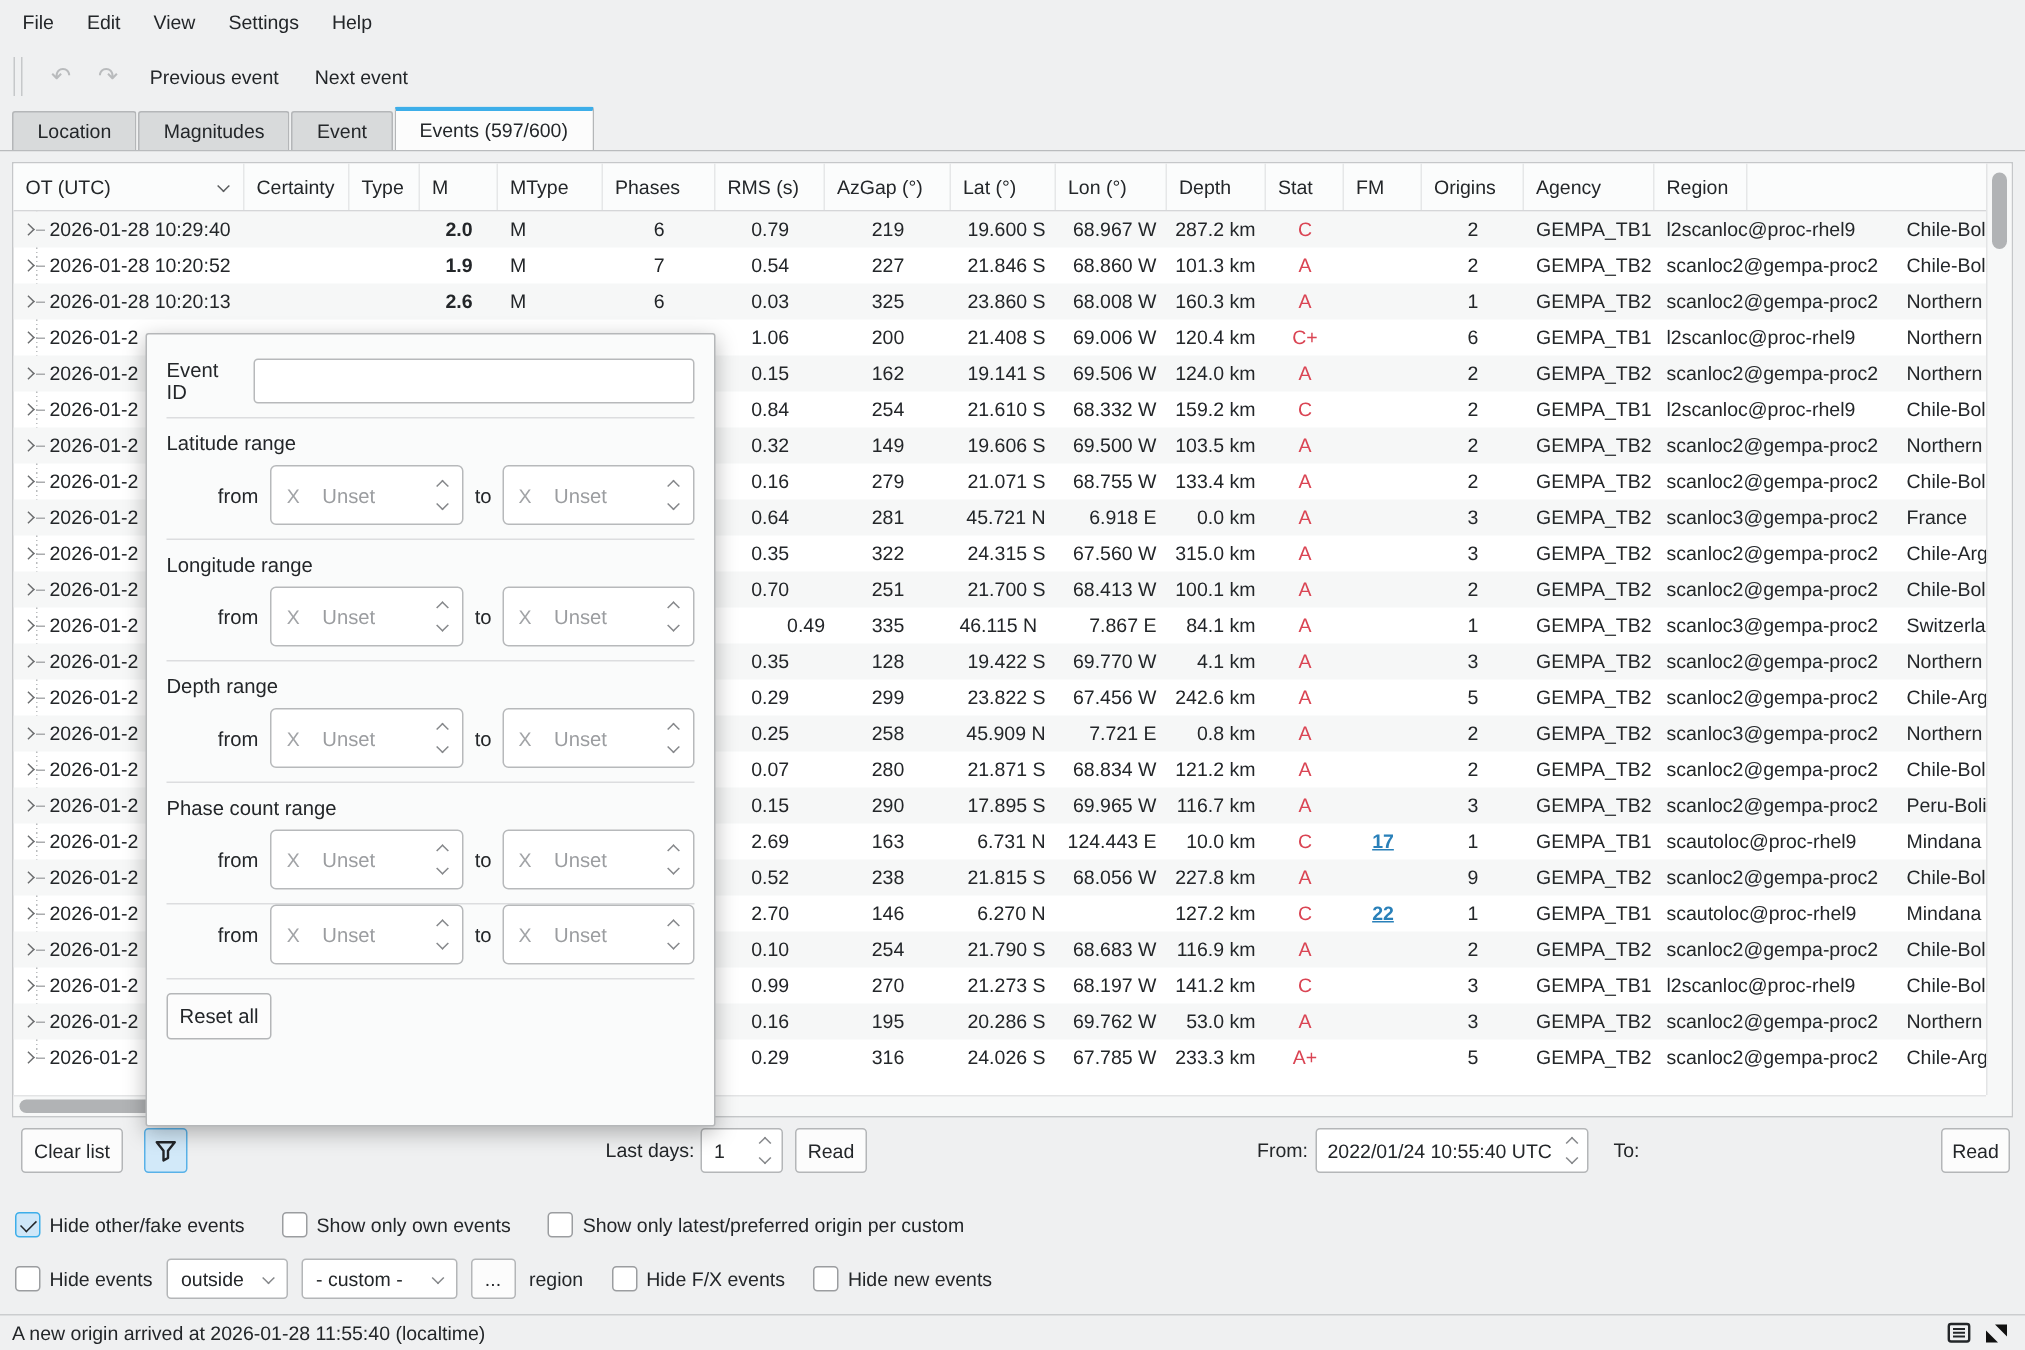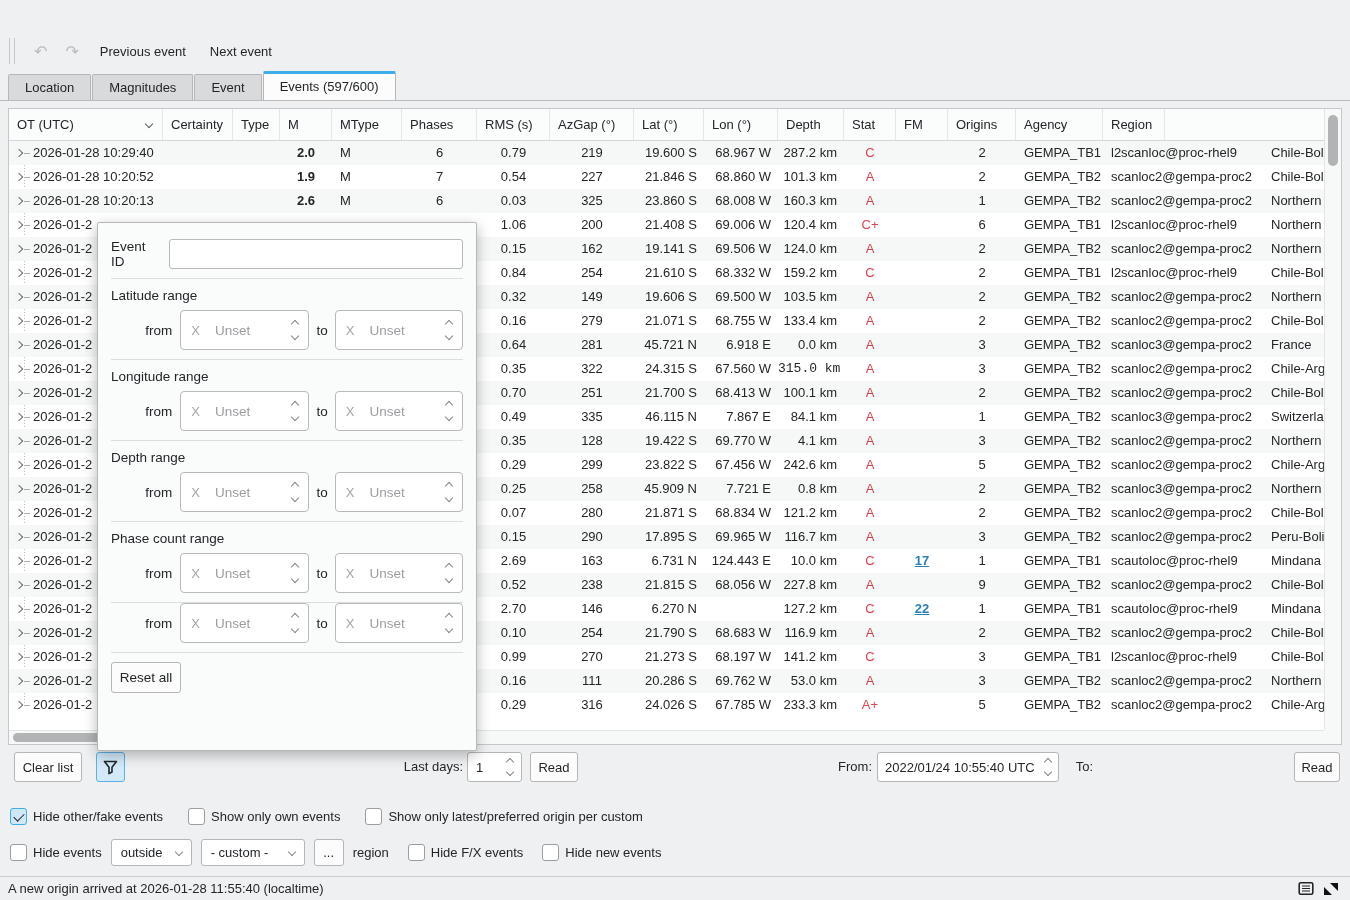--- a/index.html
+++ b/index.html
@@ -107,20 +107,27 @@
   
   .statusbar { position:absolute; left:0; right:0; top:876px; height:24px; border-top:1px solid #cbcdcf; background:#eff0f1; display:flex; align-items:center; }
   .status-msg { margin-left:8px; }
   .status-icons { margin-left:auto; margin-right:10px; display:flex; gap:8px; align-items:center; }
 </style>
 </head>
 <body>
 
 <div class="app">
 
+  <div class="menubar">
+      <div class="menu-item">File</div>
+      <div class="menu-item">Edit</div>
+      <div class="menu-item">View</div>
+      <div class="menu-item">Settings</div>
+      <div class="menu-item">Help</div>
+    </div>
 
   <div class="toolbar">
     <span class="tb-handle"></span>
     <span class="tb-icon">↶</span>
     <span class="tb-icon">↷</span>
     <span class="tb-label">Previous event</span>
     <span class="tb-label">Next event</span>
   </div>
 
   <div class="tabbar">
@@ -368,21 +375,21 @@
           </div>
           <div class="td left" style="width: 70px;"></div>
           <div class="td left" style="width: 47px;"></div>
           <div class="td center m" style="width: 52px;"></div>
           <div class="td left" style="width: 70px;"></div>
           <div class="td center" style="width: 75px;"></div>
           <div class="td center" style="width: 73px;">0.35</div>
           <div class="td center" style="width: 84px;">322</div>
           <div class="td right" style="width: 70px;">24.315 S</div>
           <div class="td right" style="width: 74px;">67.560 W</div>
-          <div class="td right" style="width: 66px; font-family: Liberation Mono, monospace;">315.0 km</div>
+          <div class="td right" style="width: 66px;">315.0 km</div>
           <div class="td center stat" style="width: 52px;">A</div>
           <div class="td center" style="width: 52px;"></div>
           <div class="td center" style="width: 68px;">3</div>
           <div class="td left" style="width: 87px;">GEMPA_TB2</div>
           <div class="td left" style="width: 160px;">scanloc2@gempa-proc2</div>
           <div class="td left" style="width: 62px;">Chile-Arg</div>
         </div>
         <div class="tr">
           <div class="td tree" style="width: 154px;">
             <i class="twisty"></i>
@@ -410,23 +417,23 @@
           <div class="td tree" style="width: 154px;">
             <i class="twisty"></i>
             <i class="tdash"></i>
             <span>2026-01-2</span>
           </div>
           <div class="td left" style="width: 70px;"></div>
           <div class="td left" style="width: 47px;"></div>
           <div class="td center m" style="width: 52px;"></div>
           <div class="td left" style="width: 70px;"></div>
           <div class="td center" style="width: 75px;"></div>
-          <div class="td center" style="width: 73px;">0.49</div>
+          <div class="td center" style="width: 73px; text-align: right;">0.49</div>
           <div class="td center" style="width: 84px;">335</div>
-          <div class="td right" style="width: 70px;">46.115 N</div>
+          <div class="td right" style="width: 70px; text-align: center;">46.115 N</div>
           <div class="td right" style="width: 74px;">7.867 E</div>
           <div class="td right" style="width: 66px;">84.1 km</div>
           <div class="td center stat" style="width: 52px;">A</div>
           <div class="td center" style="width: 52px;"></div>
           <div class="td center" style="width: 68px;">1</div>
           <div class="td left" style="width: 87px;">GEMPA_TB2</div>
           <div class="td left" style="width: 160px;">scanloc3@gempa-proc2</div>
           <div class="td left" style="width: 62px;">Switzerla</div>
         </div>
         <div class="tr">
@@ -664,21 +671,21 @@
             <i class="twisty"></i>
             <i class="tdash"></i>
             <span>2026-01-2</span>
           </div>
           <div class="td left" style="width: 70px;"></div>
           <div class="td left" style="width: 47px;"></div>
           <div class="td center m" style="width: 52px;"></div>
           <div class="td left" style="width: 70px;"></div>
           <div class="td center" style="width: 75px;"></div>
           <div class="td center" style="width: 73px;">0.16</div>
-          <div class="td center" style="width: 84px;">111</div>
+          <div class="td center" style="width: 84px;">195</div>
           <div class="td right" style="width: 70px;">20.286 S</div>
           <div class="td right" style="width: 74px;">69.762 W</div>
           <div class="td right" style="width: 66px;">53.0 km</div>
           <div class="td center stat" style="width: 52px;">A</div>
           <div class="td center" style="width: 52px;"></div>
           <div class="td center" style="width: 68px;">3</div>
           <div class="td left" style="width: 87px;">GEMPA_TB2</div>
           <div class="td left" style="width: 160px;">scanloc2@gempa-proc2</div>
           <div class="td left" style="width: 62px;">Northern</div>
         </div>

